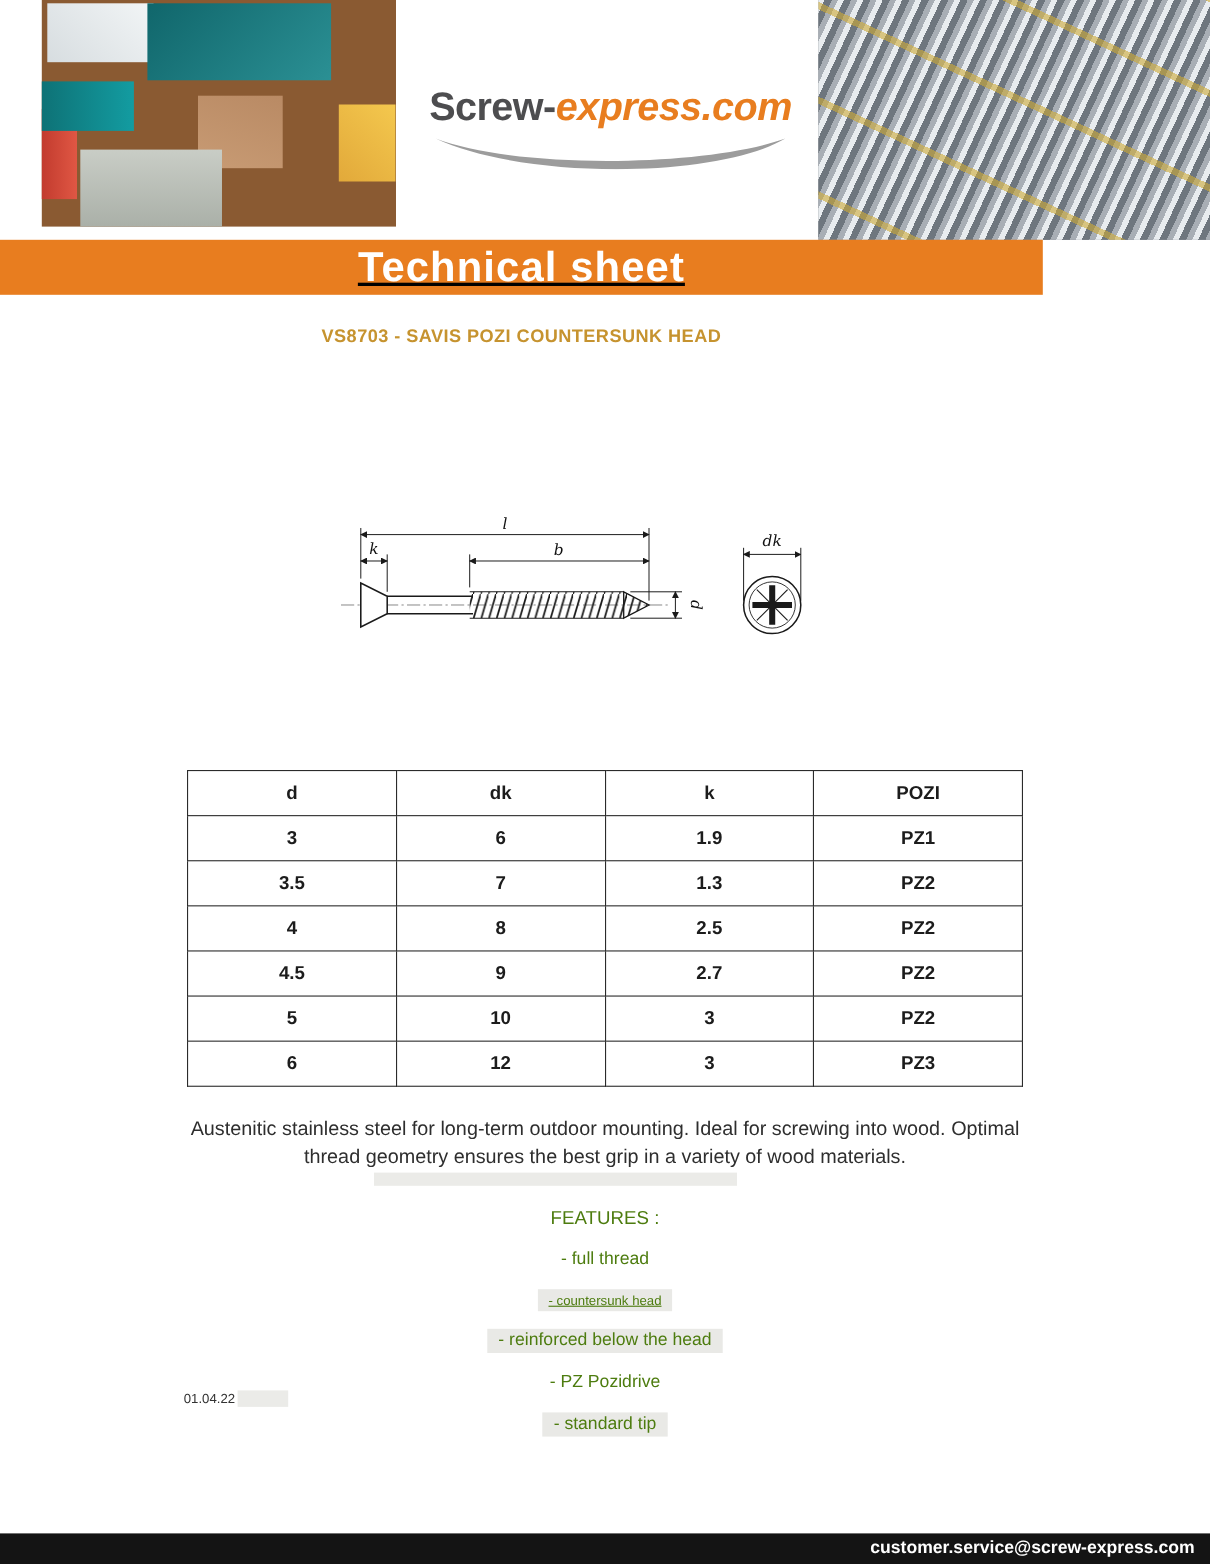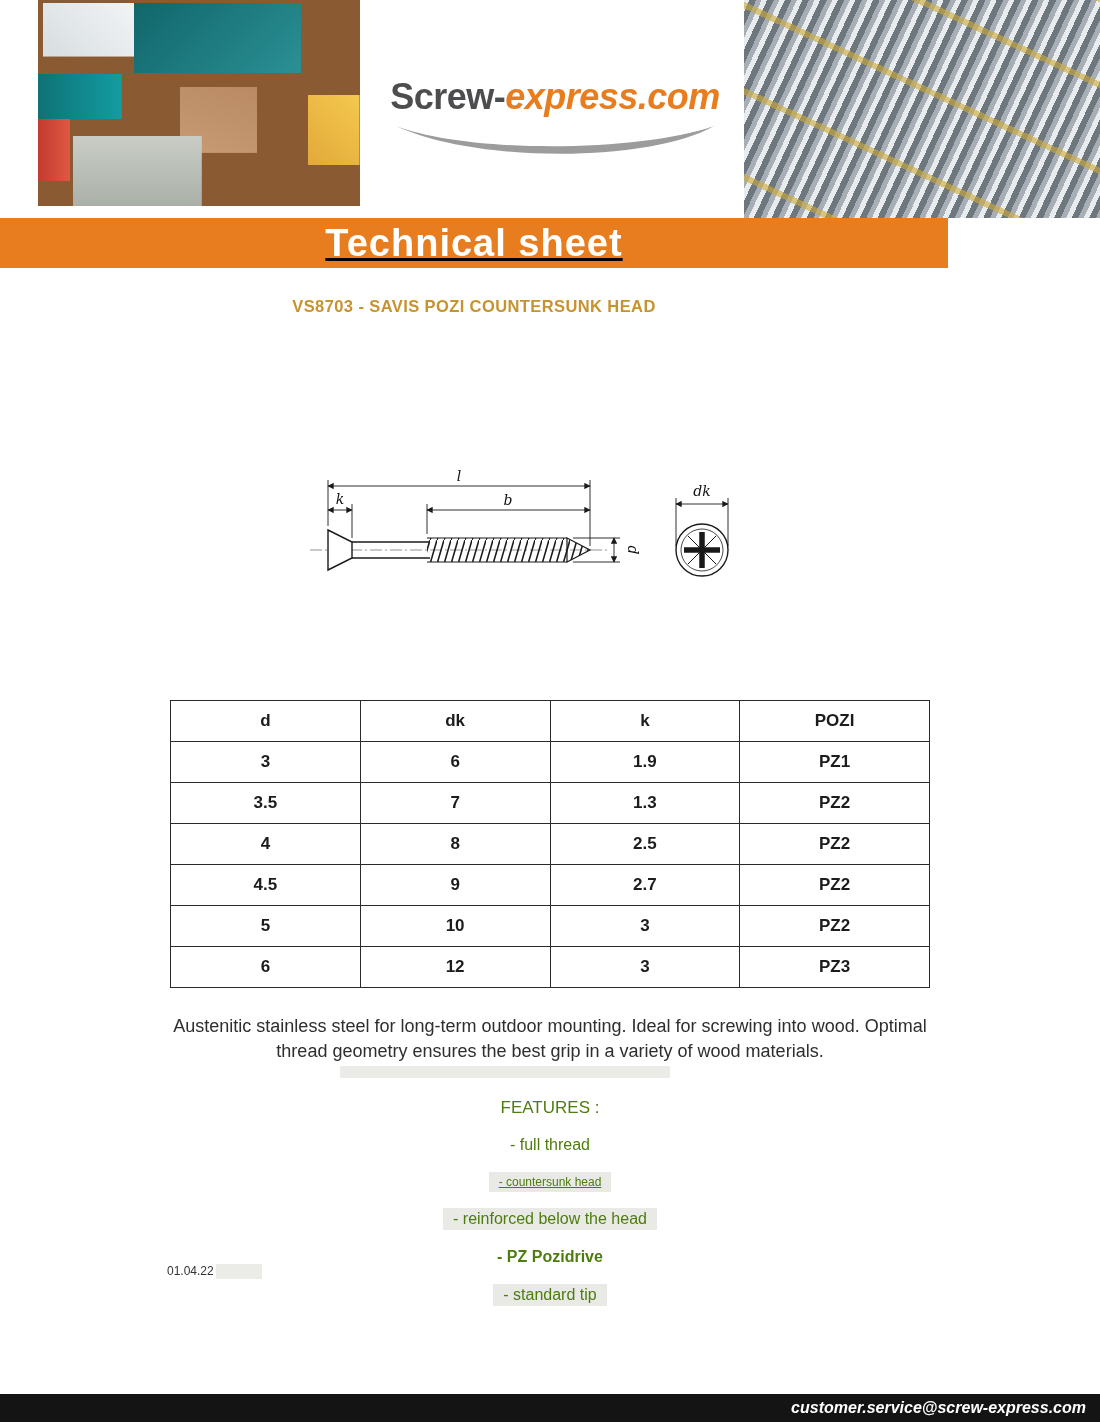--- a/index.html
+++ b/index.html
@@ -66,31 +66,31 @@
 
   
   .description{position:absolute;left:170px;top:1014px;width:760px;margin:0;
     text-align:center;font-size:18px;line-height:25px;color:#2e2e2e;}
 
   
   .features{position:absolute;left:0;top:1098px;width:1100px;text-align:center;color:#4d7c0f;}
   .features-heading{font-size:17px;margin:0 auto 6px;width:fit-content;}
   .feature{width:fit-content;margin:16px auto;padding:0 10px;font-size:16px;line-height:22px;}
   .feature.small{font-size:12px;line-height:20px;text-decoration:underline;}
-  .feature.bold{font-weight:700;}
+  .feature.bold{font-weight:400;}
   .feature.shade{background:#e9e9e6;}
 
   
   .artifact{position:absolute;background:#ebebe8;}
   .artifact-desc{left:340px;top:1066px;width:330px;height:12px;}
   .artifact-date{left:216px;top:1264px;width:46px;height:15px;}
   .date{position:absolute;left:167px;top:1264px;font-size:12px;color:#333;}
   .footer{position:absolute;left:0;top:1394px;width:1100px;height:28px;background:var(--footer-black);
           display:flex;align-items:center;justify-content:flex-end;padding-right:14px;}
-  .footer-email{color:#fff;font-weight:700;font-size:16px;font-style:italic;}
+  .footer-email{color:#fff;font-weight:700;font-size:16px;}
 </style>
 </head>
 <body>
 
 <div class="page">
 
   <div class="photo photo-left"></div>
   <div class="photo photo-right"></div>
 
   <div class="logo-wrap">

